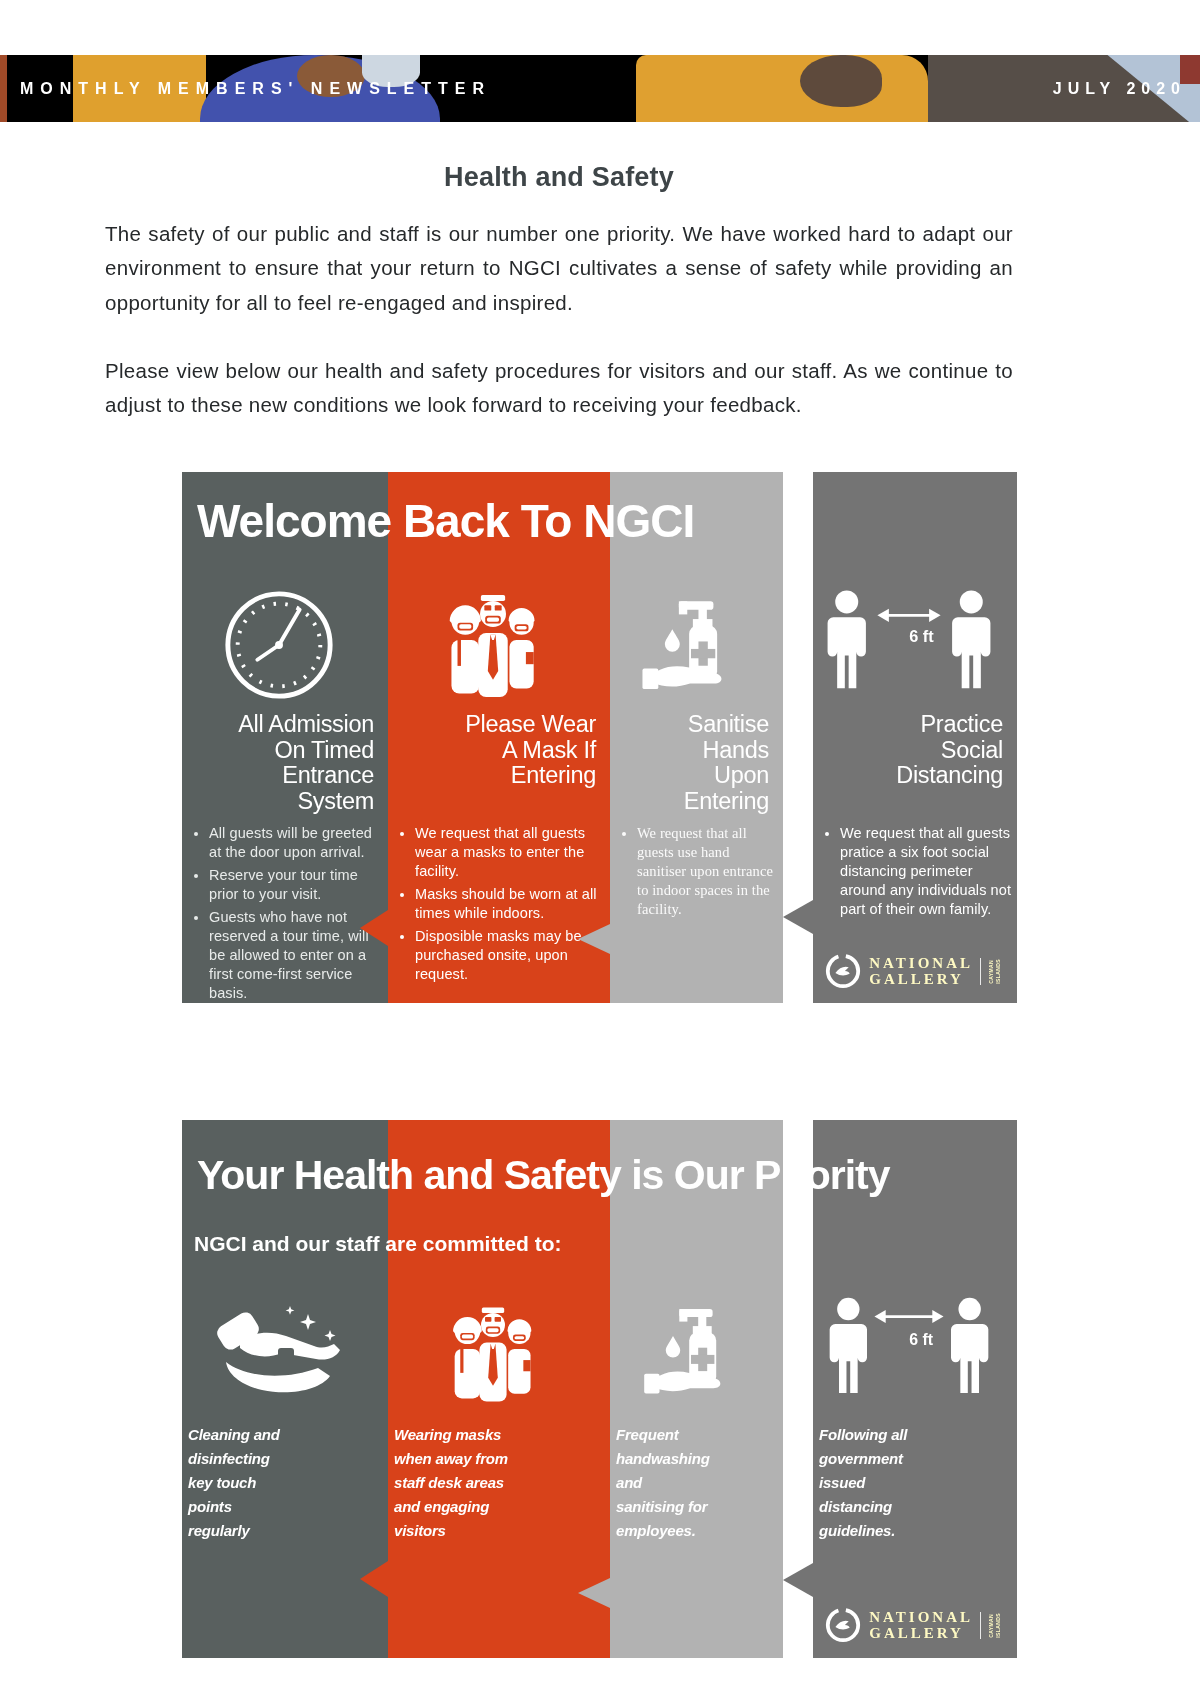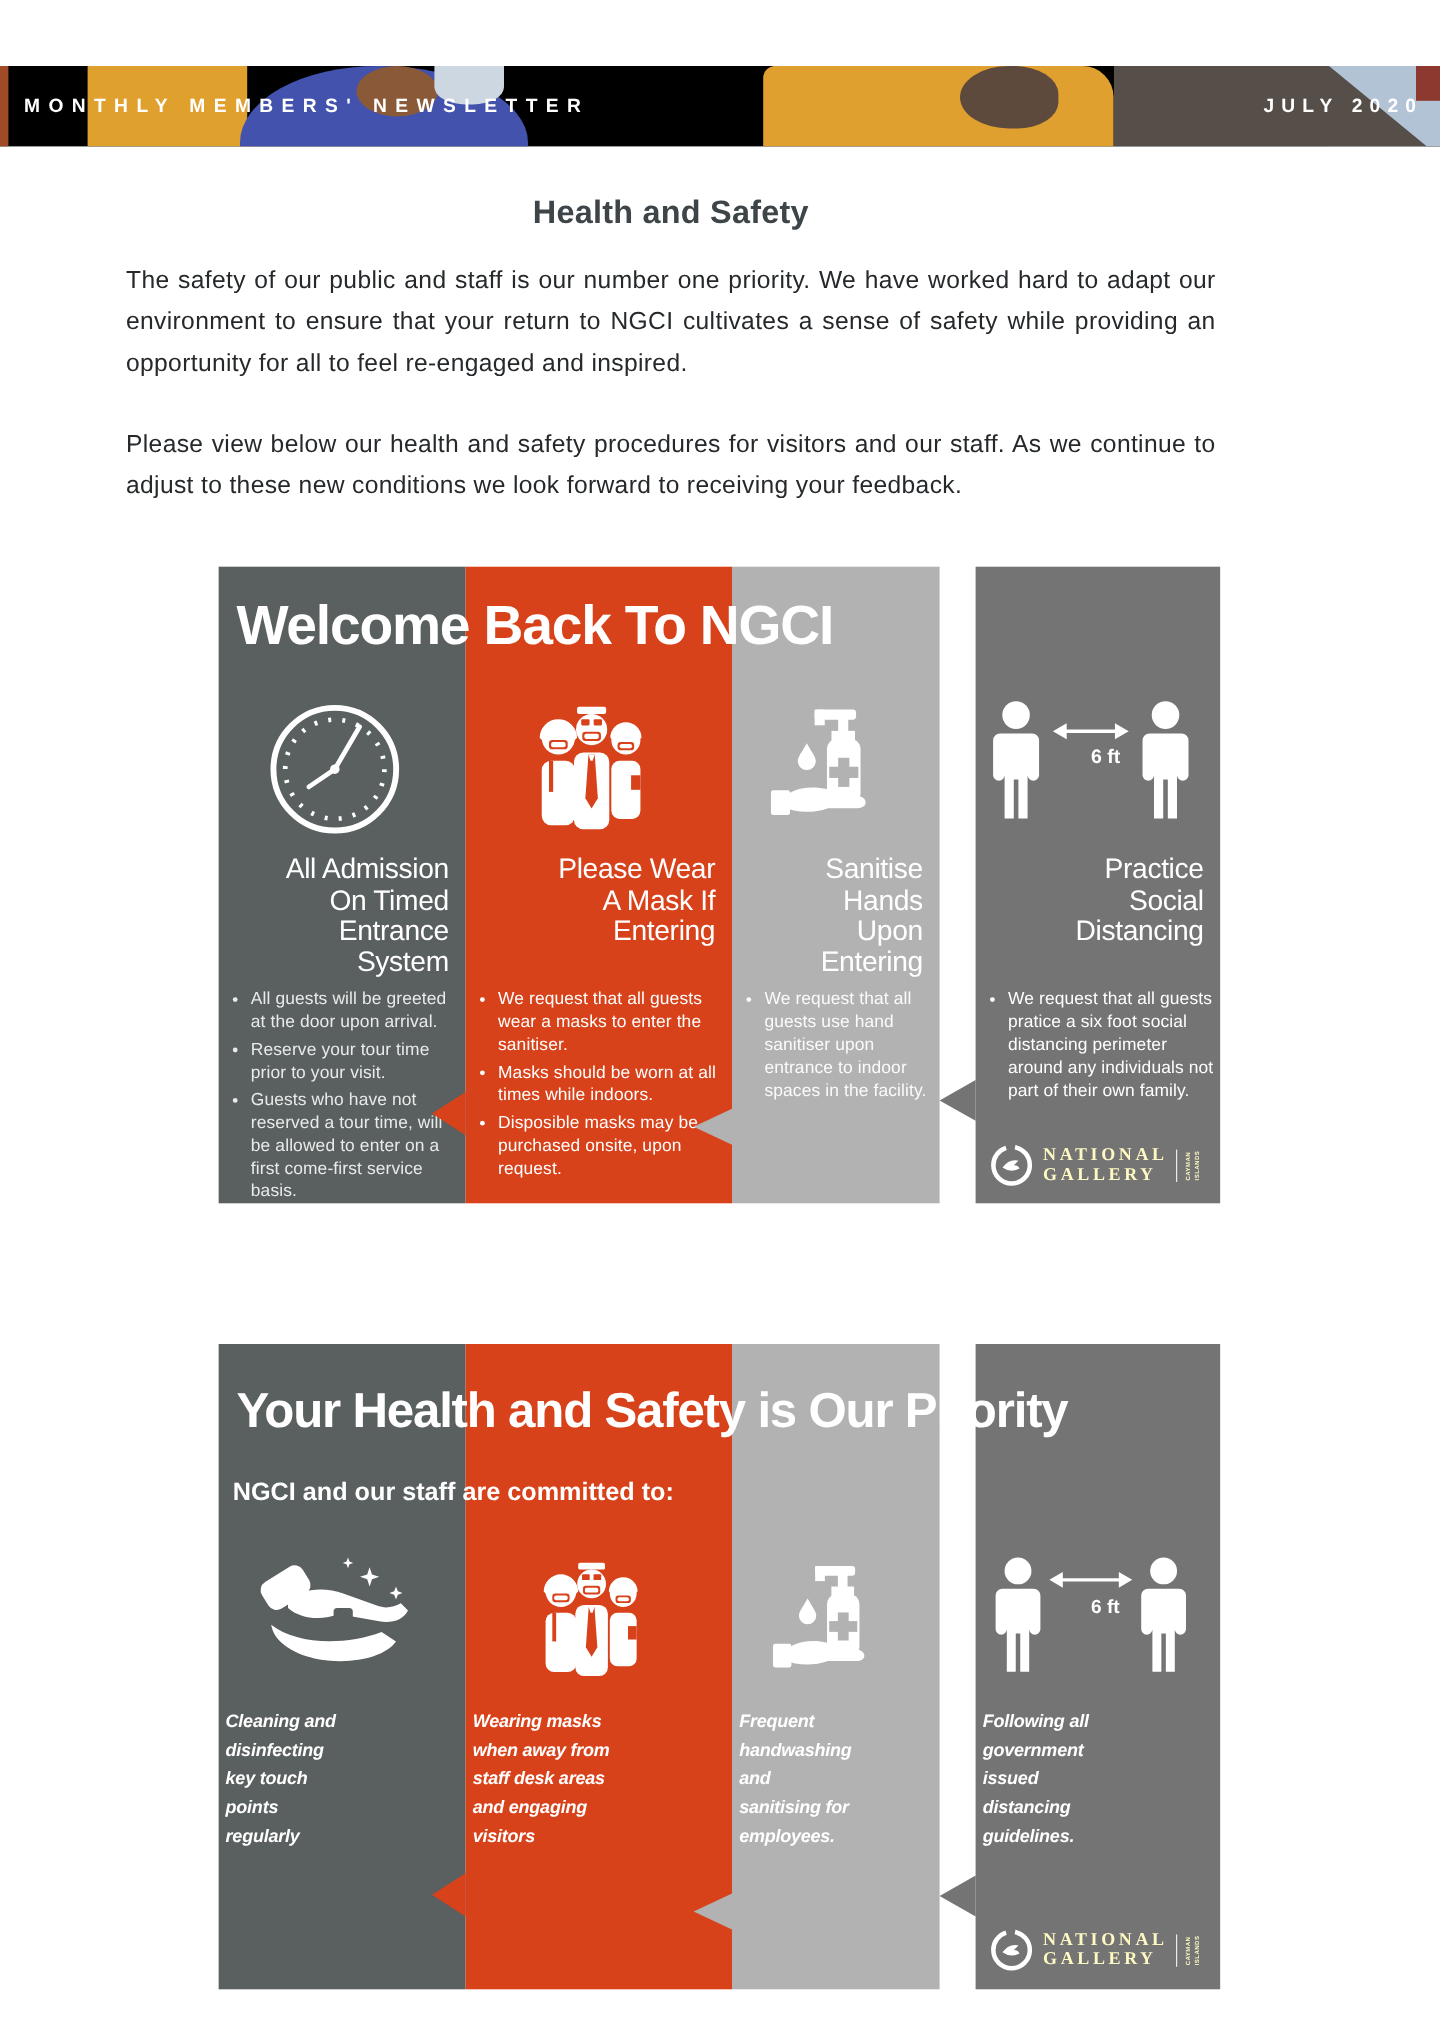--- a/index.html
+++ b/index.html
@@ -38,30 +38,30 @@
   .col{position:absolute;top:0;bottom:0;}
   .c1{left:0;width:206px;background:#59605f;}
   .c2{left:206px;width:222px;background:#d8421a;}
   .c3{left:428px;width:173px;background:#b2b2b2;}
   .c4{left:631px;width:204px;background:#747474;}
   .p-title{position:absolute;left:15px;top:20px;color:#fff;font-weight:bold;z-index:3;
     letter-spacing:-1px;white-space:nowrap;}
   .poster1 .p-title{font-size:46px;top:22px;}
   .poster2 .p-title{font-size:41px;top:32px;}
   .p-subtitle{position:absolute;left:12px;top:112px;color:#fff;font-weight:bold;font-size:21px;z-index:3;white-space:nowrap;}
-  .icon-box{position:absolute;left:0;right:12px;display:flex;align-items:flex-start;justify-content:center;}
+  .icon-box{position:absolute;left:0;right:12px;display:flex;align-items:flex-end;justify-content:center;}
   .poster1 .icon-box{top:110px;height:122px;}
   .poster2 .icon-box{top:176px;height:112px;}
   .col-heading{position:absolute;top:240px;left:8px;right:14px;text-align:right;color:#ffffff;
     font-weight:normal;font-size:23.5px;line-height:25.5px;white-space:pre-line;letter-spacing:-.3px;}
   .bullets{position:absolute;top:352px;left:8px;right:5px;margin:0;padding-left:19px;
     color:#fff;font-size:14.5px;line-height:19px;letter-spacing:.1px;}
   .bullets li{margin-bottom:4px;}
   .c1 .bullets{color:#e8ebea;}
-  .c3 .bullets{color:rgba(255,255,255,.95);}
+  .c3 .bullets{color:rgba(255,255,255,.95);font-family:Liberation Serif, serif;}
   .p2-label{position:absolute;top:303px;left:6px;right:14px;text-align:left;color:#fff;
     font-weight:bold;font-size:15px;line-height:24px;white-space:pre-line;letter-spacing:-.2px;font-style:italic;}
   .notch{position:absolute;width:0;height:0;border-style:solid;z-index:2;}
   .notch.orange{border-width:18px 28px 18px 0;border-color:transparent #d8421a transparent transparent;}
   .notch.lgray{border-width:15px 32px 15px 0;border-color:transparent #b2b2b2 transparent transparent;}
   .notch.dgray{border-width:17px 30px 17px 0;border-color:transparent #747474 transparent transparent;}
   .poster1 .n1{left:178px;top:438px;}
   .poster1 .n2{left:396px;top:452px;}
   .poster1 .n3{left:601px;top:428px;}
   .poster2 .n1{left:178px;top:441px;}
@@ -146,21 +146,21 @@
         <rect x="85" y="42" width="16" height="8" rx="3" fill="#d8421a"></rect>
         <rect x="87" y="44" width="12" height="4" rx="2" fill="#fff"></rect>
         <rect x="79" y="60" width="28" height="56" rx="8" fill="#fff"></rect>
         <rect x="98" y="74" width="9" height="14" fill="#d8421a"></rect>
       </svg>
     </div>
     <div class="col-heading">Please Wear
 A Mask If
 Entering</div>
     <ul class="bullets">
-      <li>We request that all guests wear a masks to enter the sanitiser.</li>
+      <li>We request that all guests wear a masks to enter the facility.</li>
       <li>Masks should be worn at all times while indoors.</li>
       <li>Disposible masks may be purchased onsite, upon request.</li>
     </ul>
   </div>
 
   <div class="col c3">
     <div class="icon-box">
       <svg width="112" height="112" viewBox="0 0 120 120">
         <rect x="47" y="10" width="37" height="9" rx="3" fill="#fff"></rect>
         <rect x="47" y="10" width="9" height="14" fill="#fff"></rect>

